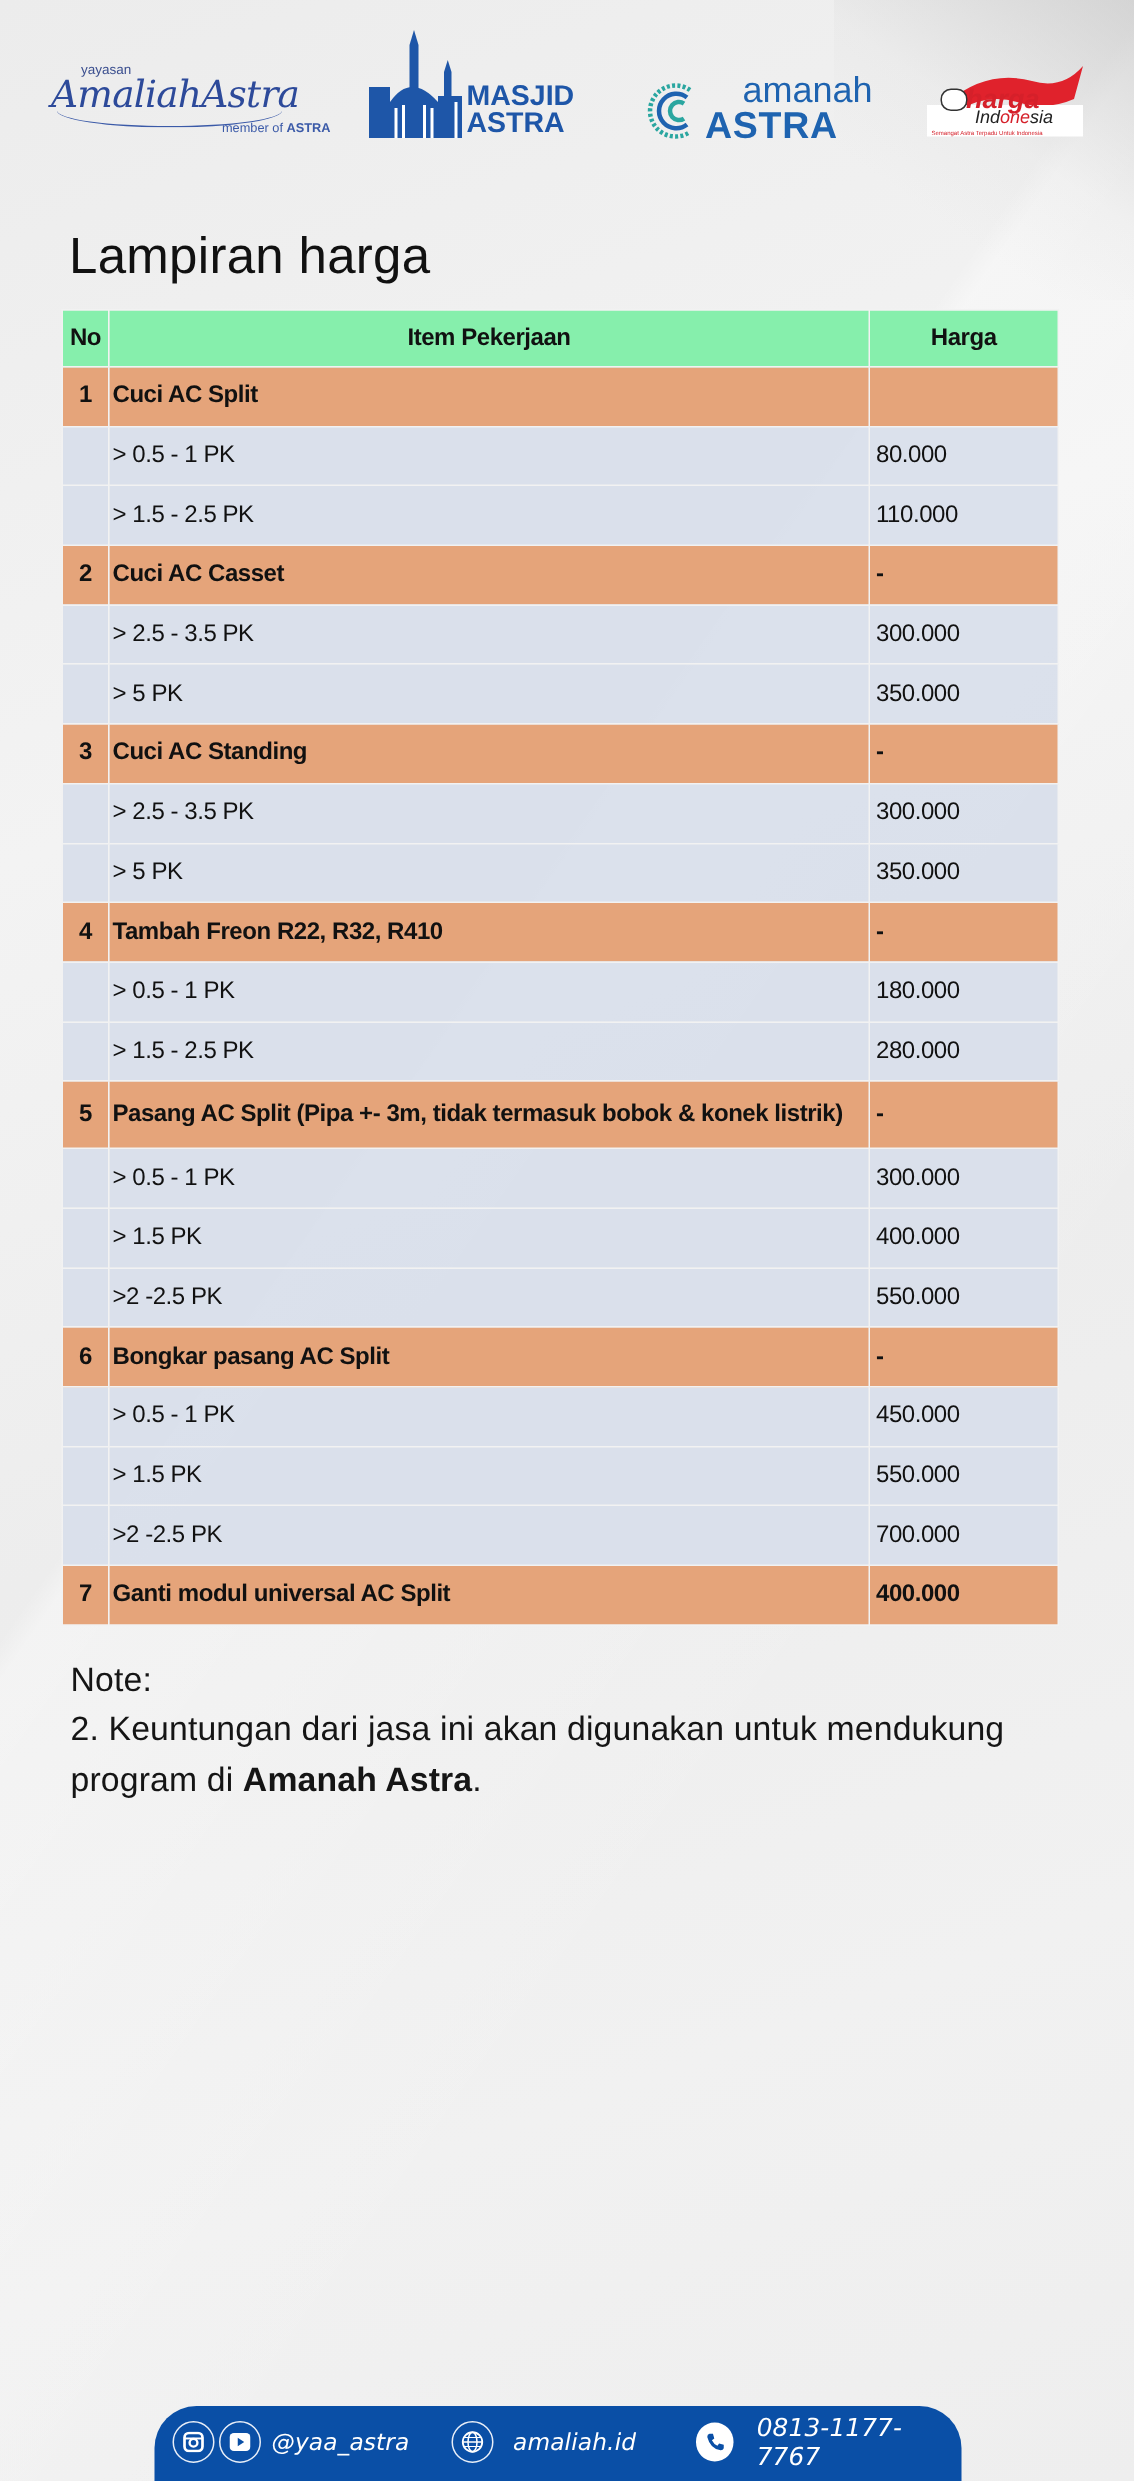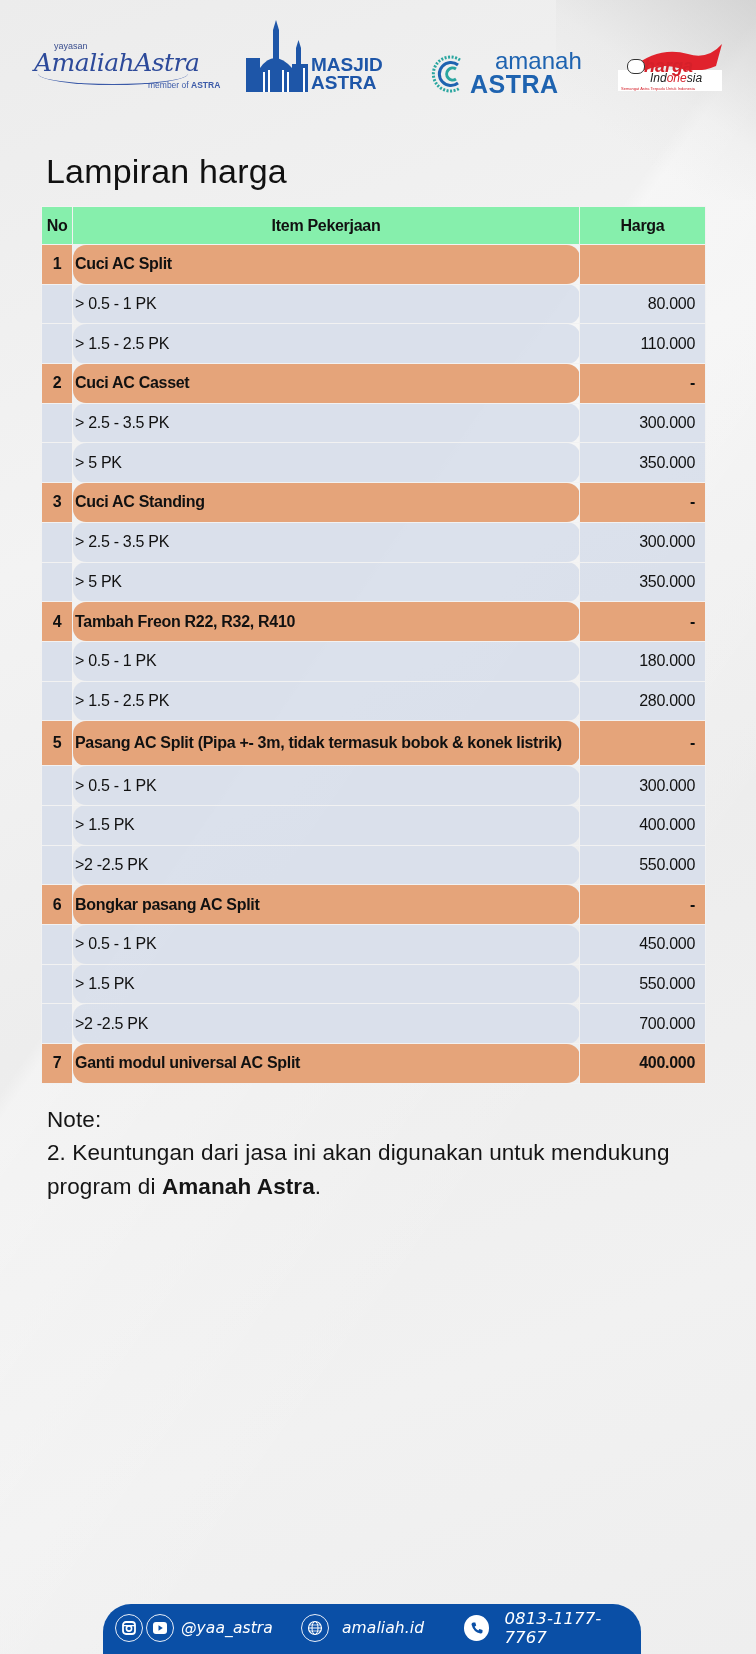--- a/index.html
+++ b/index.html
@@ -58,22 +58,22 @@
   .price-table col.c-price { width: 126px; }
   .price-table th, .price-table td {
     border: 1.5px solid #f2f2f2;
     font-size: 16px; height: 39.7px; padding: 0 4px; color: #111;
     font-family: "Liberation Sans", sans-serif; letter-spacing: -0.3px;
   }
   .price-table thead th { background: #86efac; font-weight: bold; text-align: center; height: 38px; }
   .price-table tr.cat td { background: #e5a47a; font-weight: bold; }
   .price-table tr.sub td { background: rgba(216,222,234,0.92); }
   .price-table td.no { text-align: center; padding: 0; }
-  .price-table td.item { padding-left: 2px; border-radius: 13px; }
-  .price-table td.price { text-align: right; padding-right: 10px; margin-top: 24px; }
+  .price-table td.item { padding-left: 2px; }
+  .price-table td.price { padding-right: 10px; margin-top: 24px; }
   .price-table tr.tall td { height: 45px; line-height: 18px; }
 
   
   .notes { position: absolute; left: 47px; top: 1103px; width: 680px; font-size: 22.5px; line-height: 33.3px; color: #151515; letter-spacing: 0.1px; }
   .notes .lbl { display: block; }
   .notes b { font-weight: bold; }
 
   
   .footer {
     position: absolute; left: 103px; top: 1604px; width: 538px; height: 56px;

